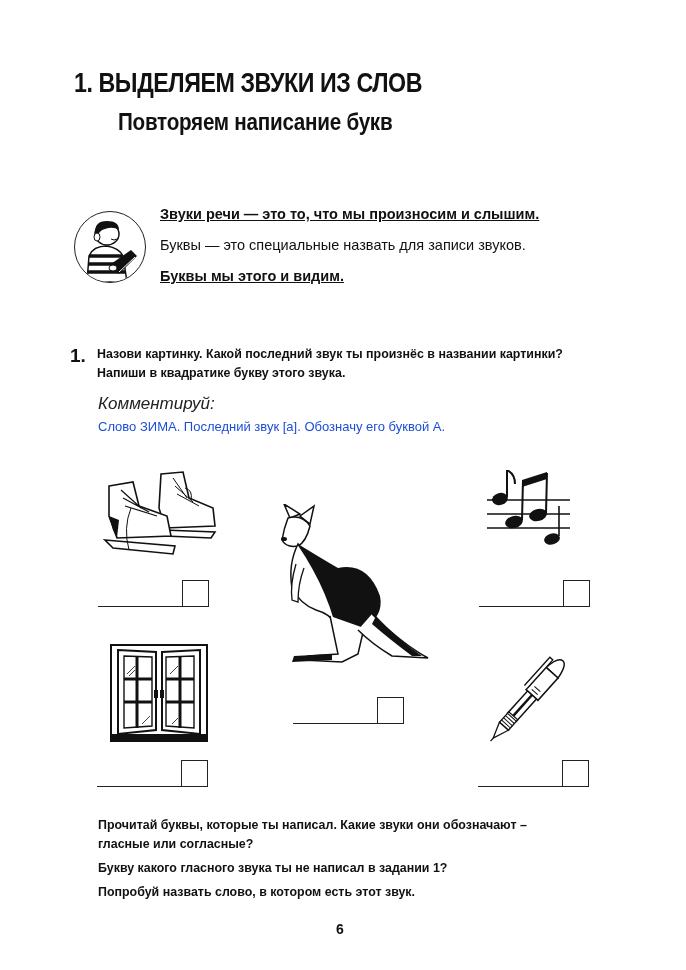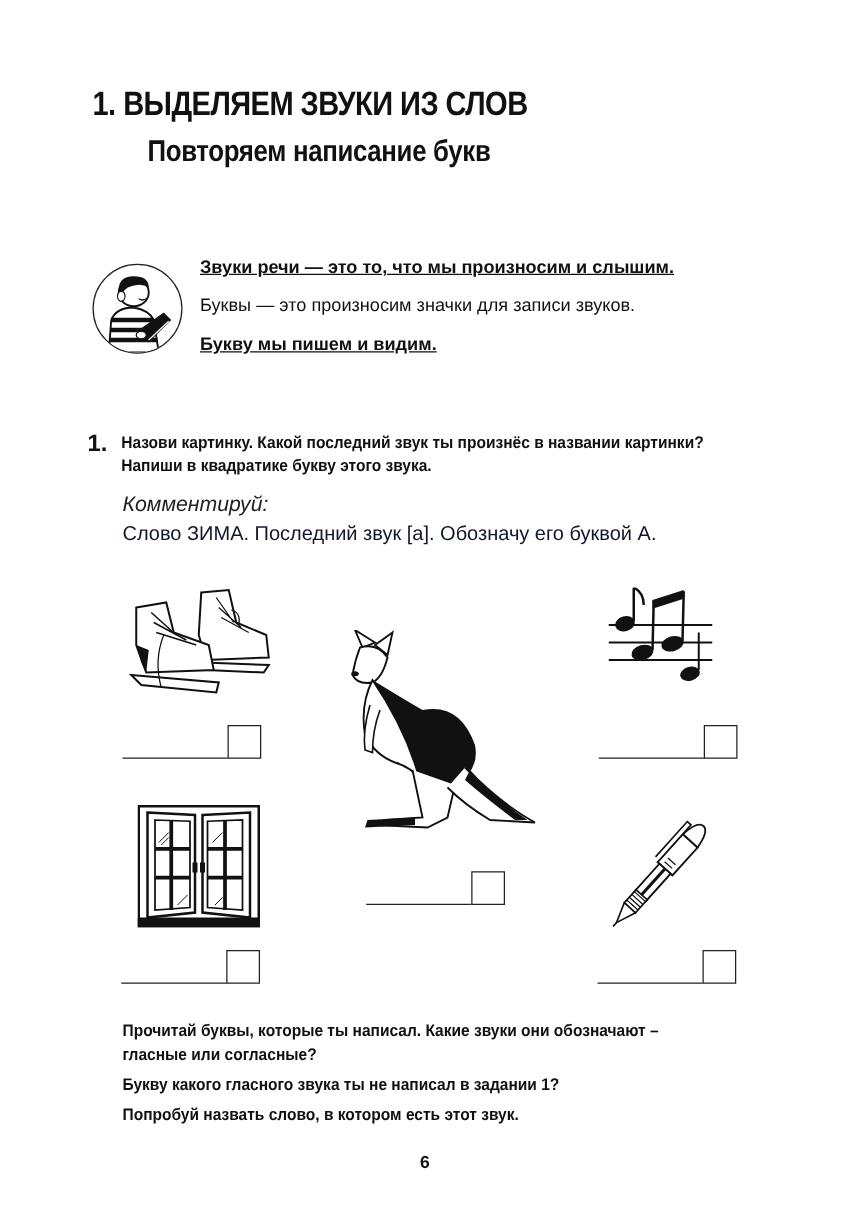--- a/index.html
+++ b/index.html
@@ -6,21 +6,21 @@
   body { width:686px; height:970px; position:relative; overflow:hidden; color:#111; font-family:"Liberation Sans", sans-serif; }
   .abs { position:absolute; }
   .title1 { left:74px; top:68px; font-size:27px; font-weight:bold; letter-spacing:-0.5px; transform:scaleX(0.86); transform-origin:left top; white-space:nowrap; }
   .title2 { left:118px; top:108px; font-size:24px; font-weight:bold; letter-spacing:-0.3px; transform:scaleX(0.86); transform-origin:left top; white-space:nowrap; }
   .avatar { left:74px; top:211px; width:70px; height:70px; border:1.5px solid #222; border-radius:50%; overflow:hidden; background:#fff; }
   .rule { left:160px; font-size:14.5px; white-space:nowrap; }
   .rule.b { font-weight:bold;text-decoration:underline; }
   .tasknum { left:70px; top:345px; font-size:19px; font-weight:bold; }
   .tasktext { left:97px; top:344px; font-size:13.5px; font-weight:bold; line-height:19px; transform:scaleX(0.92); transform-origin:left top; white-space:nowrap; }
   .comment-label { left:98px; top:394px; font-size:17px; font-style:italic; color:#222; }
-  .comment-text { left:98px; top:419px; font-size:16px; color:#0f172a; white-space:nowrap; }
+  .comment-text { left:98px; top:419px; font-size:13px; color:#1d4ed8; white-space:nowrap; }
   .answer { position:absolute; height:27px; }
   .answer .line { position:absolute; left:0; bottom:0; height:1.5px; background:#222; }
   .answer .box { position:absolute; bottom:0; width:25px; height:25px; border:1.5px solid #222; background:#fff; }
   .q { left:98px; font-size:13.5px; font-weight:bold; line-height:19px; transform:scaleX(0.92); transform-origin:left top; white-space:nowrap; }
   .pagenum { left:336px; top:921px; font-size:14px; font-weight:bold; }
   svg { display:block; }
 </style>
 </head>
 <body>
 
@@ -40,22 +40,22 @@
     <path d="M13 52 L50 52" stroke="#111" stroke-width="3.5"></path>
     <path d="M12.5 60 L51 60" stroke="#111" stroke-width="3.5"></path>
 
     <path d="M36 52 L56 38 L62 44 L44 62 Z" fill="#111"></path>
     <path d="M44 60 L60 45" stroke="#fff" stroke-width="1"></path>
 
     <ellipse cx="38" cy="56" rx="4" ry="3" fill="#fff" stroke="#111" stroke-width="1"></ellipse>
   </svg>
 </div>
 <div class="abs rule b" style="top:206px;">Звуки речи — это то, что мы произносим и слышим.</div>
-<div class="abs rule" style="top:237px;">Буквы — это произносим значки для записи звуков.</div>
-<div class="abs rule b" style="top:268px;">Букву мы пишем и видим.</div>
+<div class="abs rule" style="top:237px;">Буквы — это специальные назвать для записи звуков.</div>
+<div class="abs rule b" style="top:268px;">Буквы мы этого и видим.</div>
 
 <div class="abs tasknum">1.</div>
 <div class="abs tasktext">
   <div>Назови картинку. Какой последний звук ты произнёс в названии картинки?</div>
   <div>Напиши в квадратике букву этого звука.</div>
 </div>
 <div class="abs comment-label">Комментируй:</div>
 <div class="abs comment-text">Слово ЗИМА. Последний звук [а]. Обозначу его буквой А.</div>
 
 <div class="abs" style="left:103px; top:468px;">

